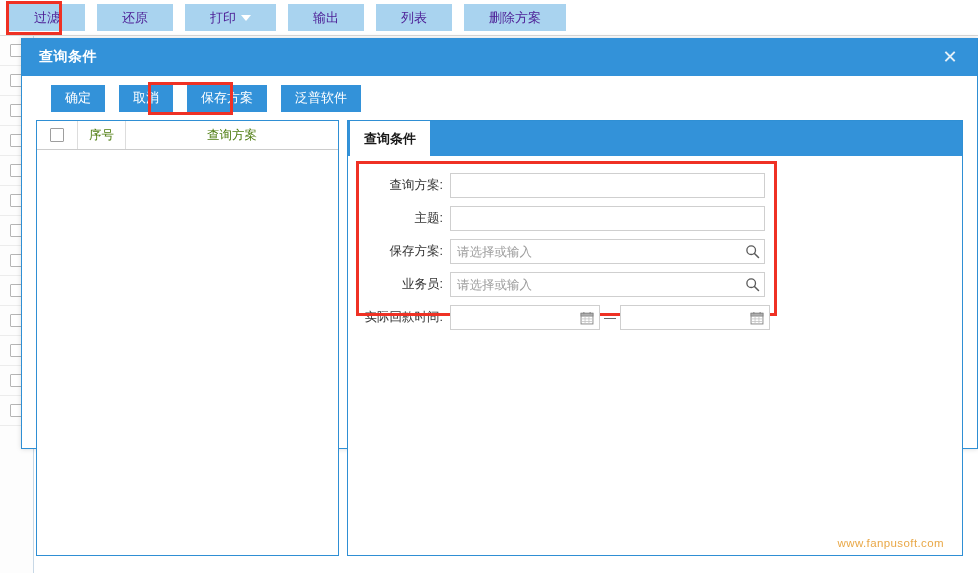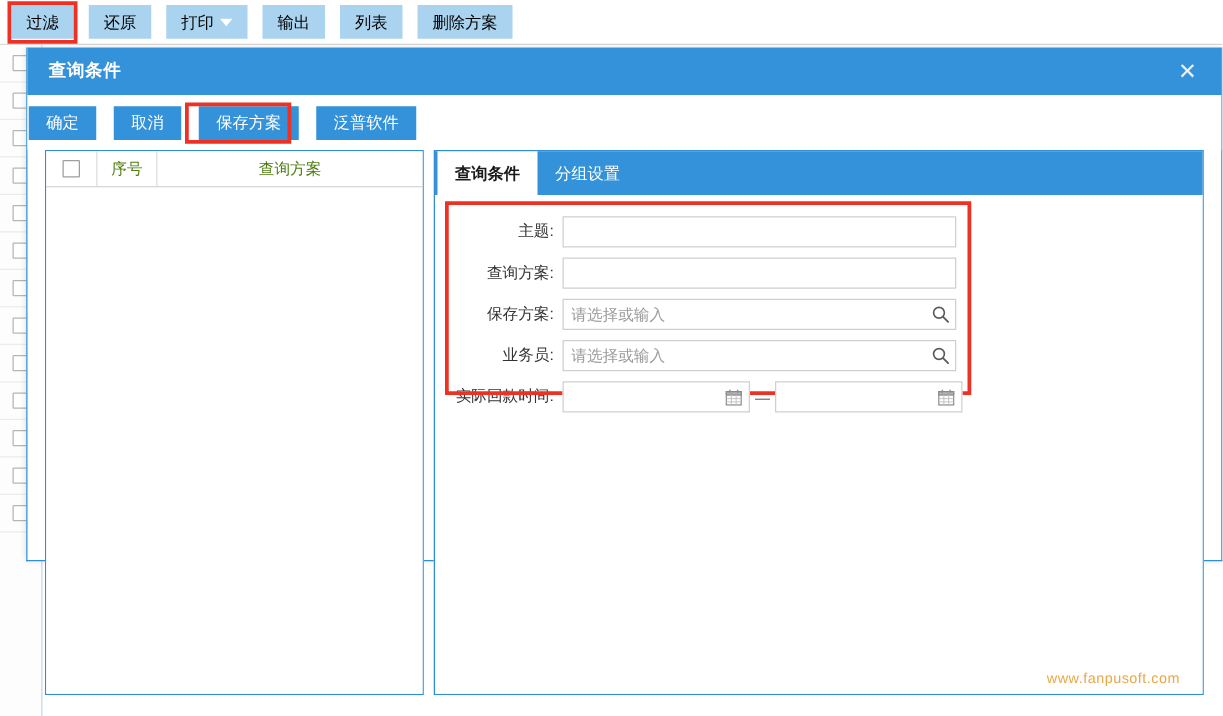--- a/index.html
+++ b/index.html
@@ -26,23 +26,23 @@
     background: #ffffff;
     border-bottom: 1px solid #d9d9d9;
     display: flex;
     align-items: center;
     padding-left: 9px;
     gap: 12px;
   }
   .tb-btn {
     height: 27px;
     min-width: 47px;
-    padding: 0 12px;
+    padding: 0 25px;
     background: #a9d3ef;
-    color: #000000;
+    color: #4c1d95;
     font-size: 13px;
     line-height: 27px;
     text-align: center;
     cursor: pointer;
     white-space: nowrap;
     user-select: none;
     display: flex;
     align-items: center;
     justify-content: center;
     gap: 5px;
@@ -123,21 +123,21 @@
     line-height: 1;
   }
 
   
   .dlg-actions {
     position: relative;
     height: 44px;
     background: #ffffff;
     display: flex;
     align-items: center;
-    padding-left: 1px;
+    padding-left: 29px;
     gap: 14px;
   }
   .act-btn {
     height: 27px;
     padding: 0 14px;
     background: #3392d9;
     color: #ffffff;
     font-size: 13px;
     display: flex;
     align-items: center;
@@ -432,39 +432,36 @@
           <div class="sh-cell sh-name">查询方案</div>
         </div>
         <div class="scheme-rows"></div>
       </div>
 
       <div class="tabs-panel">
         <div class="tab-bar">
           <div class="tab active">
             <span>查询条件</span>
           </div>
-          <div class="tab">
-            <span>分组设置</span>
-          </div>
         </div>
 
         <div class="tab-content">
           <div class="form-hl"></div>
 
           <div class="form">
 
             <div class="frow">
-              <div class="flabel">主题:</div>
+              <div class="flabel">查询方案:</div>
               <div class="fctrl w-wide">
                 <input class="fval" type="text" value="" style="">
               </div>
             </div>
 
             <div class="frow">
-              <div class="flabel">查询方案:</div>
+              <div class="flabel">主题:</div>
               <div class="fctrl w-wide">
                 <input class="fval" type="text" value="" style="">
               </div>
             </div>
 
             <div class="frow">
               <div class="flabel">保存方案:</div>
               <div class="fctrl w-wide">
                 <input class="fval" type="text" placeholder="请选择或输入" style="">
                 <span class="ic-btn">

